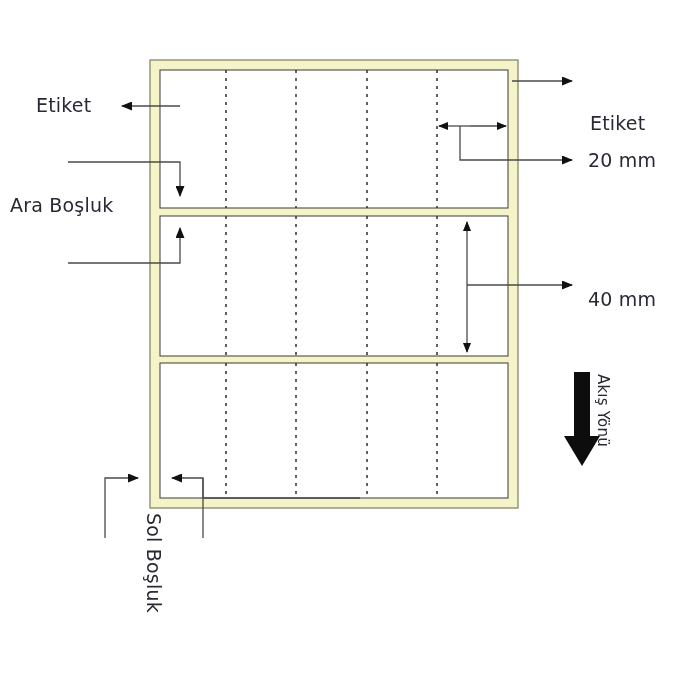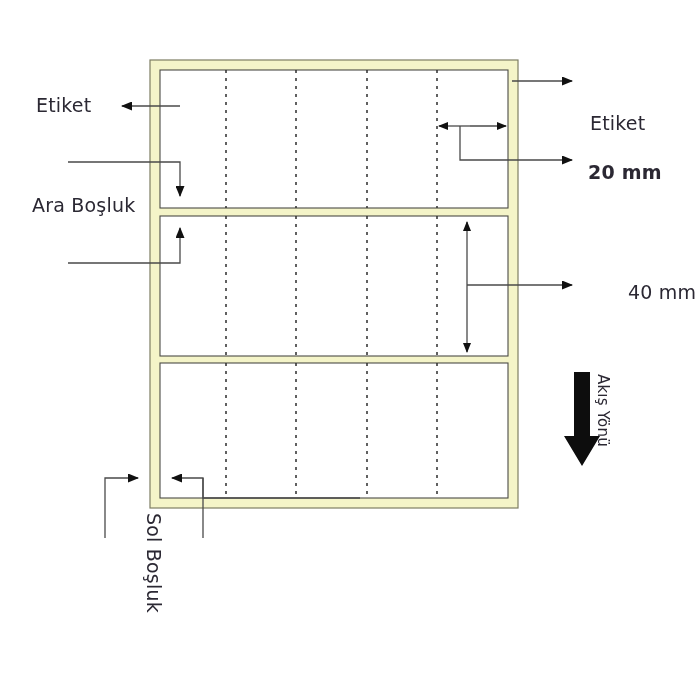--- a/index.html
+++ b/index.html
@@ -126,23 +126,23 @@
       <path d="M574,372 L590,372 L590,436 L600,436 L582,466 L564,436 L574,436 Z" fill="#0d0d0d"></path>
     </g>
   </svg>
 
   <div class="lbl" style="left:36px; top:93px;">Etiket</div>
 
   <div class="lbl lbl-2line" style="left:590px; top:56px;">
     <div>Etiket</div>
   </div>
 
-  <div class="lbl" style="left:32px; top:193px;">Ara Boşluk</div>
+  <div class="lbl" style="left:10px; top:193px;">Ara Boşluk</div>
 
-  <div class="lbl" style="left:588px; top:160px;font-weight:bold;">20 mm</div>
+  <div class="lbl" style="left:588px; top:148px;">20 mm</div>
 
-  <div class="lbl" style="left:588px; top:280px;margin-left:40px;">40 mm</div>
+  <div class="lbl" style="left:588px; top:287px;">40 mm</div>
 
   <div class="lbl rot" style="left:166px; top:513px; transform: rotate(90deg);">Sol Boşluk</div>
 
   <div class="lbl rot" style="left:615px; top:374px; font-size:15px; transform: rotate(90deg);">Akış Yönü</div>
 
 </div>
 
 </body></html>

